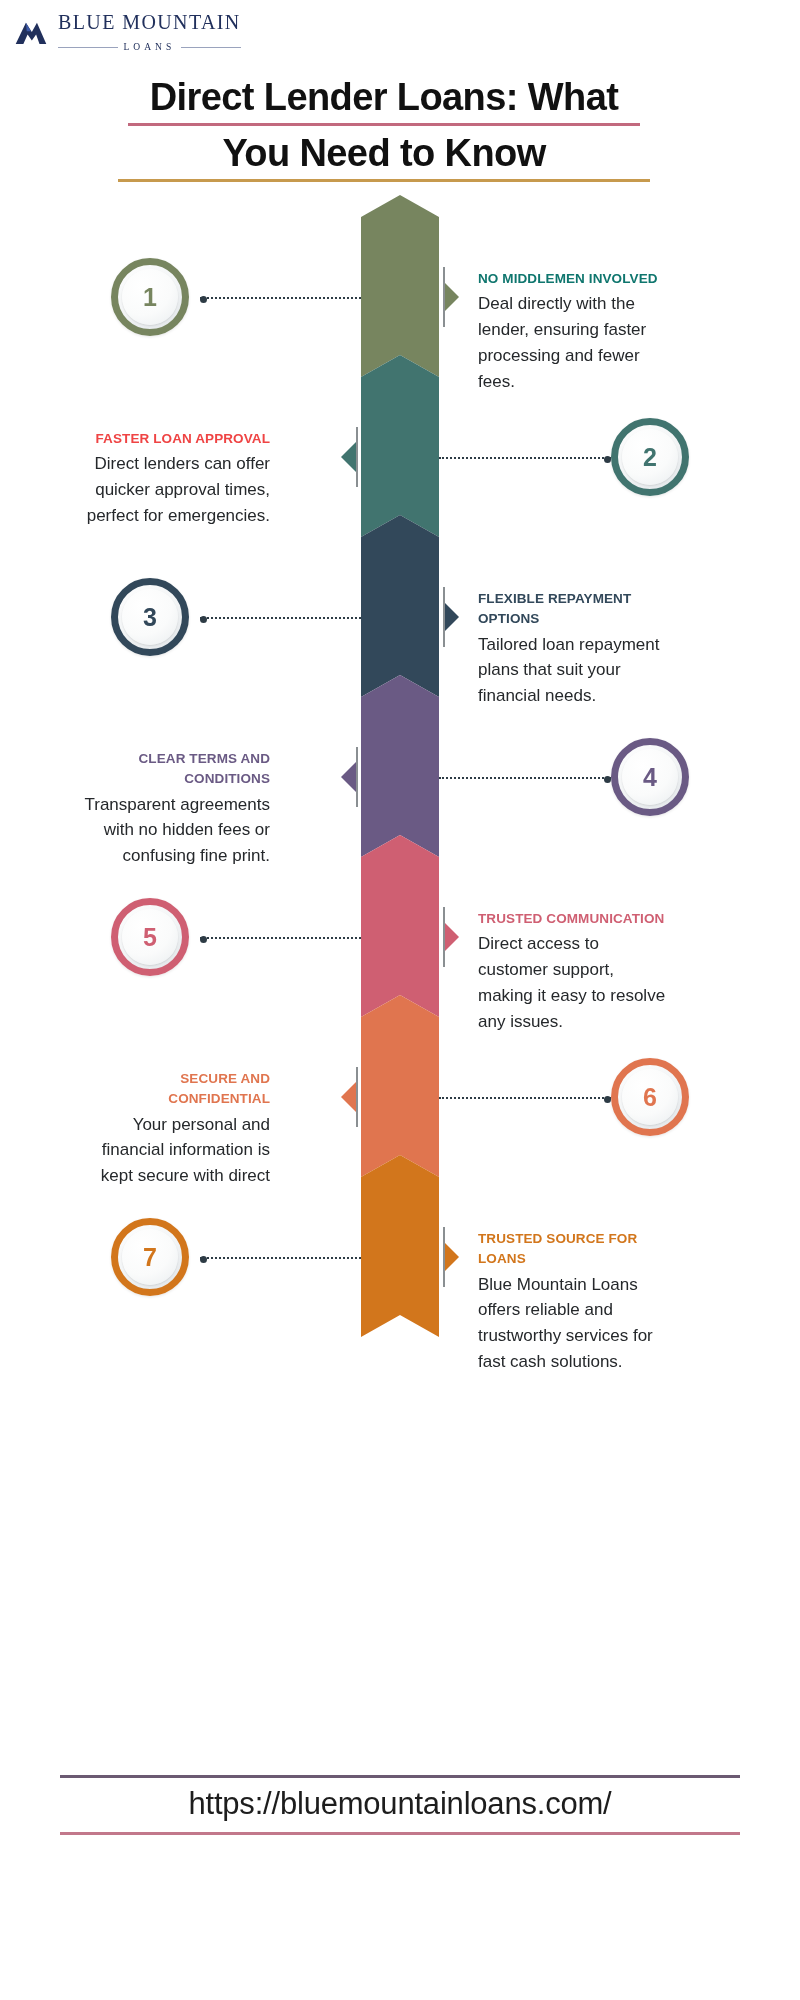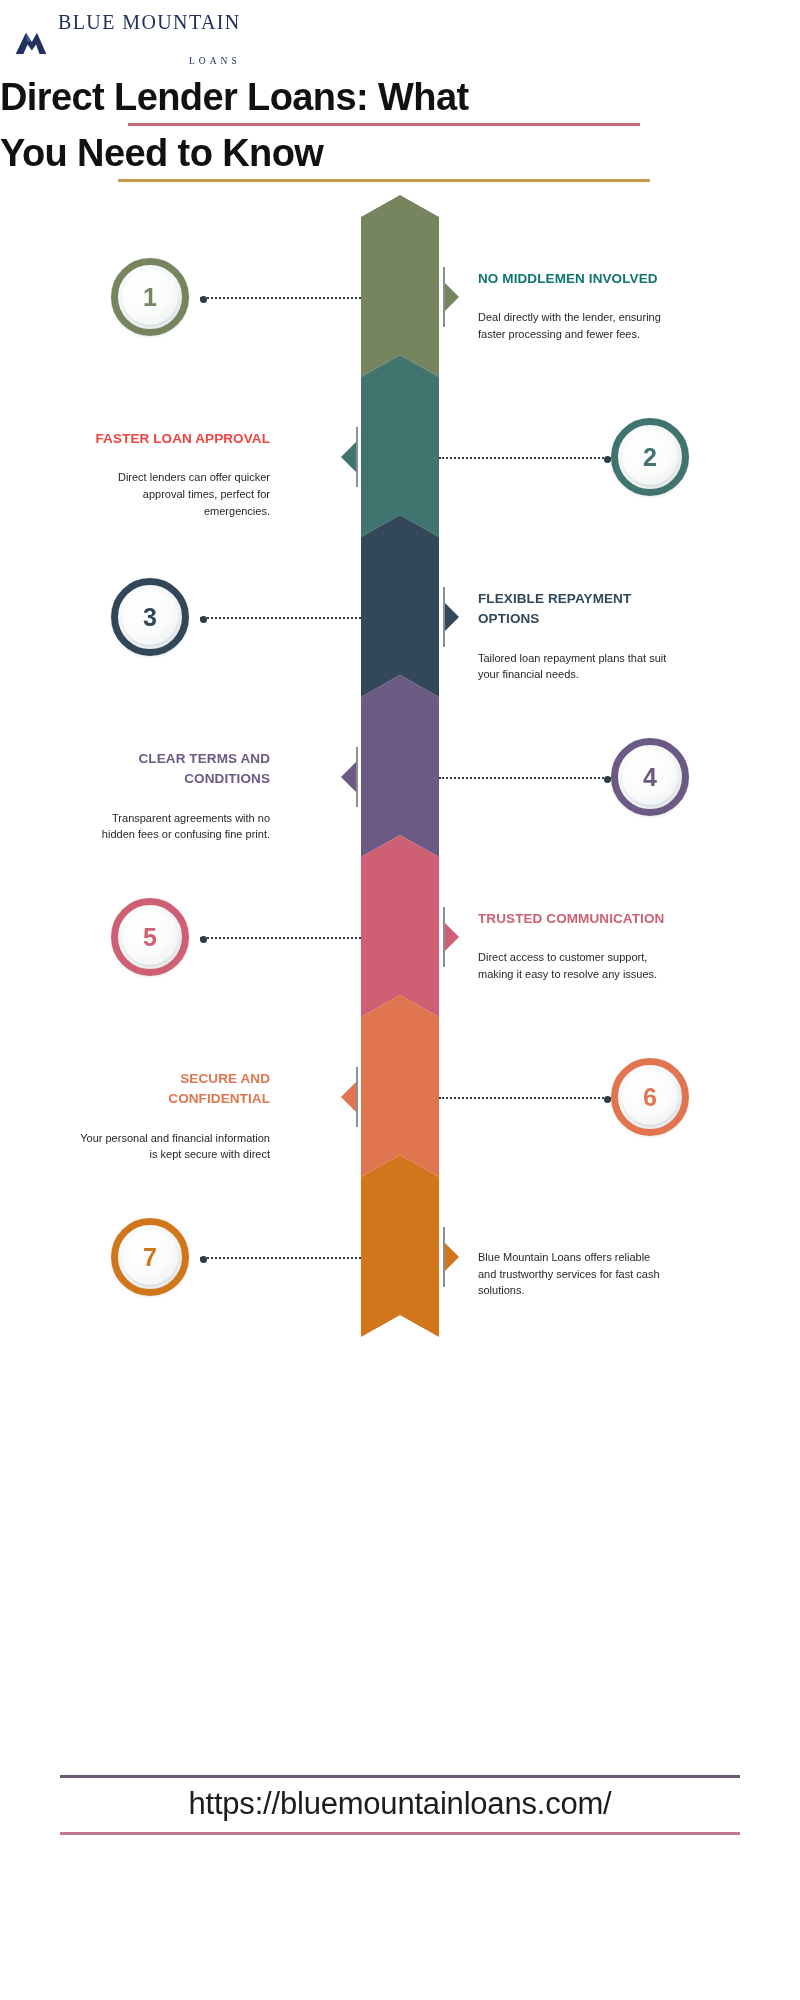--- a/index.html
+++ b/index.html
@@ -33,40 +33,40 @@
   }
   #logo-title {
     font-family: "Liberation Serif", serif;
     font-size: 20px;
     letter-spacing: 1.4px;
     color: #21305c;
     font-weight: 400;
   }
   .logo-sub-row {
     display: flex;
-    align-items: flex-end;
+    align-items: center;
     gap: 6px;
-    margin-top: 19px;
+    margin-top: 11px;
     width: 100%;
-    flex-direction: column;
   }
   .logo-rule { flex: 1; height: 1px; background: #9aa3bd; }
   #logo-subtitle {
     font-family: "Liberation Serif", serif;
     font-size: 9.5px;
     letter-spacing: 4px;
     color: #21305c;
   }
 
   
   #headline-block {
     position: absolute;
     top: 76px;
     left: 0;
     width: 768px;
+    text-align: center;
   }
   .headline-line {
     font-size: 38px;
     font-weight: 700;
     color: #111111;
     letter-spacing: -0.6px;
     line-height: 1.12;
   }
   #headline-rule-1 {
     width: 512px;
@@ -152,24 +152,24 @@
 
   .text-col { position: absolute; width: 190px; }
   .step-title {
     font-size: 13.5px;
     font-weight: 700;
     line-height: 1.5;
     letter-spacing: 0.1px;
     margin: 0;
   }
   .step-body {
-    font-size: 11px;
+    font-size: 17px;
     line-height: 1.52;
     color: #25282b;
-    margin: 20px 0 0 0;
+    margin: 2px 0 0 0;
   }
   .align-left  { text-align: left; }
   .align-right { text-align: right; }
 
   
   #footer-block {
     position: absolute;
     left: 60px;
     top: 1775px;
     width: 680px;
@@ -308,20 +308,21 @@
       <span class="badge-ring"></span>
       <span class="badge-inner"></span>
       <span class="badge-num" style="color:#d2761c">7</span>
     </div>
     <div class="connector" style="top: 1257px; left: 200px; width: 161px;">
       <span class="connector-dot" style="left:0"></span>
     </div>
     <div class="arrow-tip" style="top: 1241px; left: 443px; border-top: 16px solid transparent; border-bottom: 16px solid transparent; border-left: 16px solid rgb(210, 118, 28);"></div>
     <div class="tick" style="top: 1227px; height: 60px; left: 443px;"></div>
     <div class="text-col align-left" style="top: 1229px; left: 478px;">
+      <div class="step-title" style="color: rgb(210, 118, 28);">TRUSTED SOURCE FOR LOANS</div>
       <div class="step-body">Blue Mountain Loans offers reliable and trustworthy services for fast cash solutions.</div>
     </div>
   </div>
 
 <div id="footer-block">
   <div id="footer-rule-top"></div>
   <div id="footer-url">https://bluemountainloans.com/</div>
   <div id="footer-rule-bottom"></div>
 </div>
 

